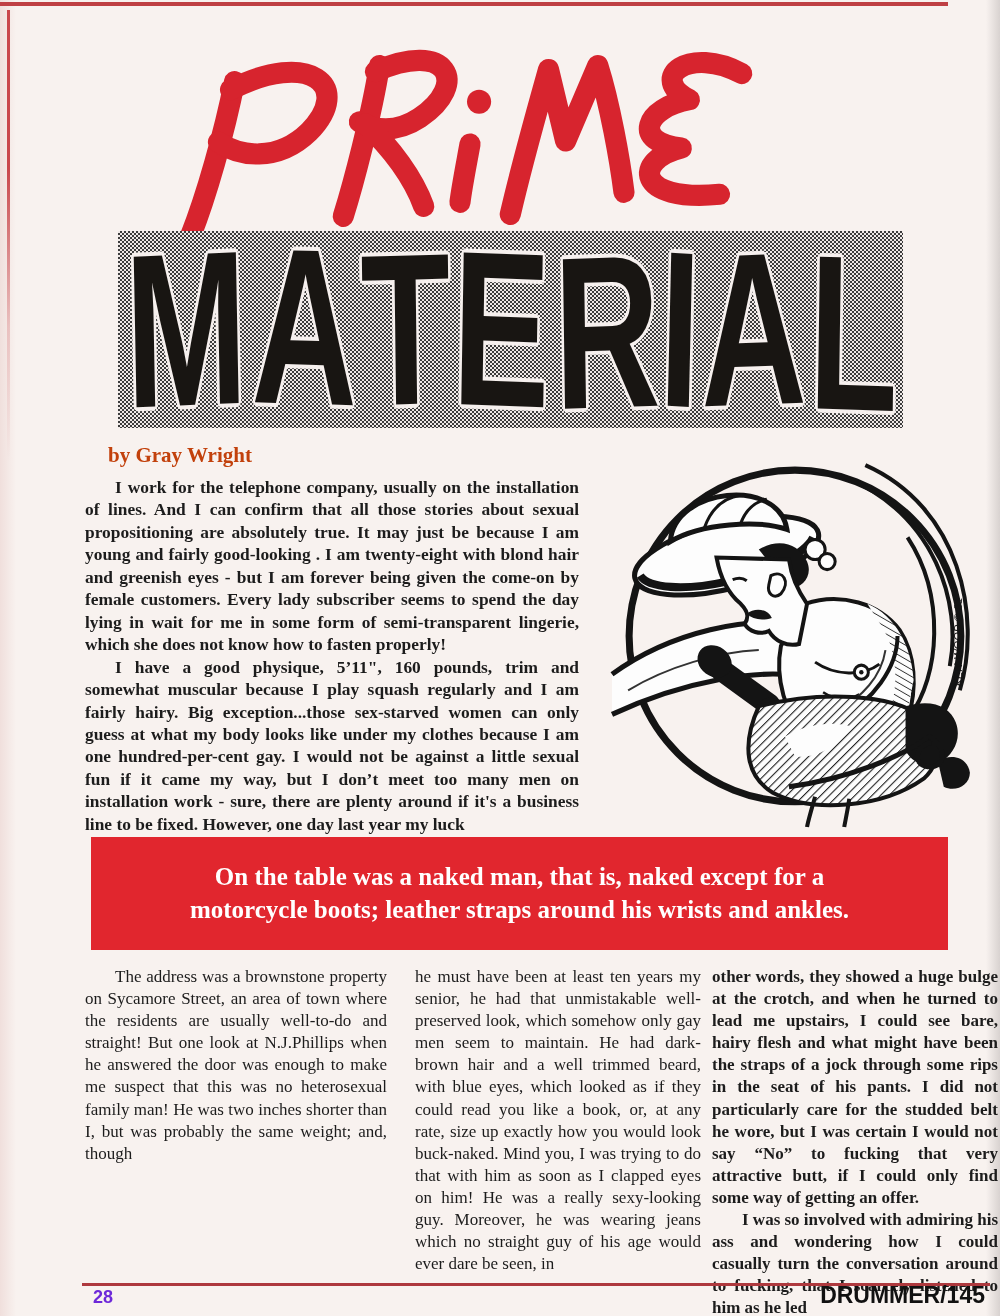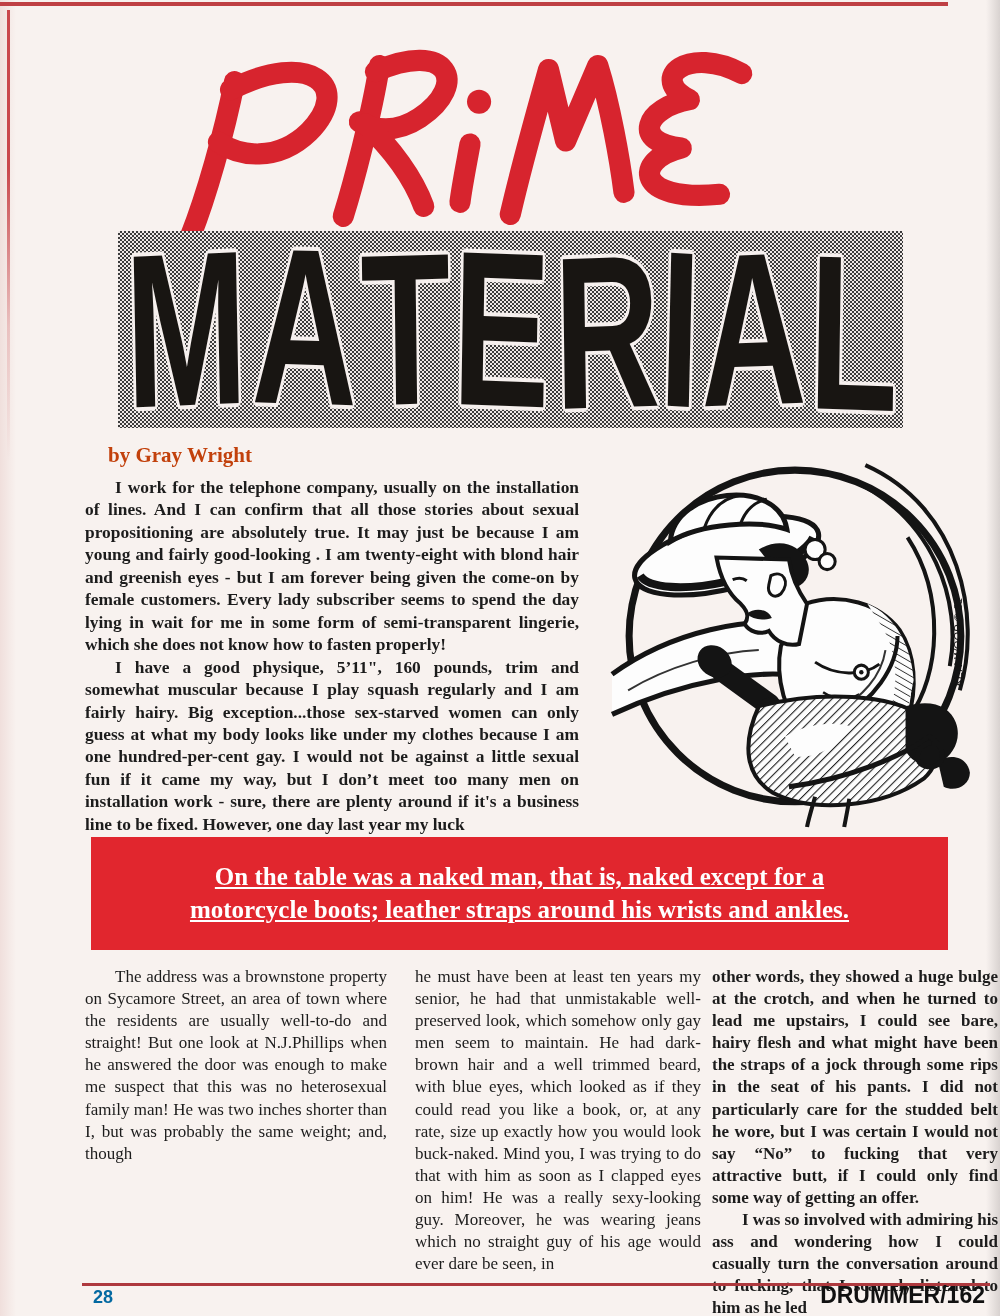--- a/index.html
+++ b/index.html
@@ -39,32 +39,32 @@
 
   .intro{position:absolute;left:85px;top:476px;width:494px;font-size:17.4px;line-height:1.29;
          text-align:justify;font-weight:bold;}
   .intro p{margin:0;text-indent:30px;}
 
   .illu{position:absolute;left:608px;top:452px;width:382px;height:376px;}
 
   .banner{position:absolute;left:91px;top:837px;width:857px;height:113px;background:#e1262e;
           color:#fff;display:flex;flex-direction:column;justify-content:center;
           text-align:center;font-weight:bold;font-size:25px;line-height:1.3;}
-  .banner span{display:block;text-decoration:underline;}
+  .banner span{display:block;}
 
   .col{position:absolute;top:966px;font-size:17px;line-height:1.3;text-align:justify;}
   .col p{margin:0;}
   .col p.indent{text-indent:30px;}
   .col1{left:85px;width:302px;}
   .col2{left:398px;width:286px;margin-left:17px;}
   .col3{left:712px;width:286px;font-weight:bold;}
 
   .bottom-rule{position:absolute;left:82px;top:1283px;width:908px;height:3px;background:#ae393e;}
   .pageno{position:absolute;left:93px;top:1287px;font-family:"Liberation Sans",sans-serif;
-          font-weight:bold;font-size:18px;color:#0369a1;}
+          font-weight:bold;font-size:18px;color:#6d28d9;}
   .mag{position:absolute;right:15px;top:1282px;font-family:"Liberation Sans",sans-serif;
        font-weight:bold;font-size:23px;color:#111;}
 </style>
 </head>
 <body>
 
 <div class="page">
   <div class="scan-left"></div>
   <div class="scan-right"></div>
   <div class="top-rule"></div>
@@ -186,14 +186,14 @@
   <div class="col col2">
     <p>he must have been at least ten years my senior, he had that unmistakable well-preserved look, which somehow only gay men seem to maintain. He had dark-brown hair and a well trimmed beard, with blue eyes, which looked as if they could read you like a book, or, at any rate, size up exactly how you would look buck-naked. Mind you, I was trying to do that with him as soon as I clapped eyes on him! He was a really sexy-looking guy. Moreover, he was wearing jeans which no straight guy of his age would ever dare be seen,  in</p>
   </div>
   <div class="col col3">
     <p>other words, they showed a huge bulge at the crotch, and when he turned to lead me upstairs, I could see bare, hairy flesh and what might have been the straps of a jock through some rips in the seat of his pants. I did not particularly care for the studded belt he wore, but I was certain I would not say “No” to fucking that very attractive butt, if I could only find some way of getting an offer.</p>
     <p class="indent">I was so involved with admiring his ass and wondering how I could casually turn the conversation around to fucking, that I scarcely listened to him as he led</p>
   </div>
 
   <div class="bottom-rule"></div>
   <div class="pageno">28</div>
-  <div class="mag">DRUMMER/162</div>
+  <div class="mag">DRUMMER/145</div>
 </div>
 
 </body></html>

